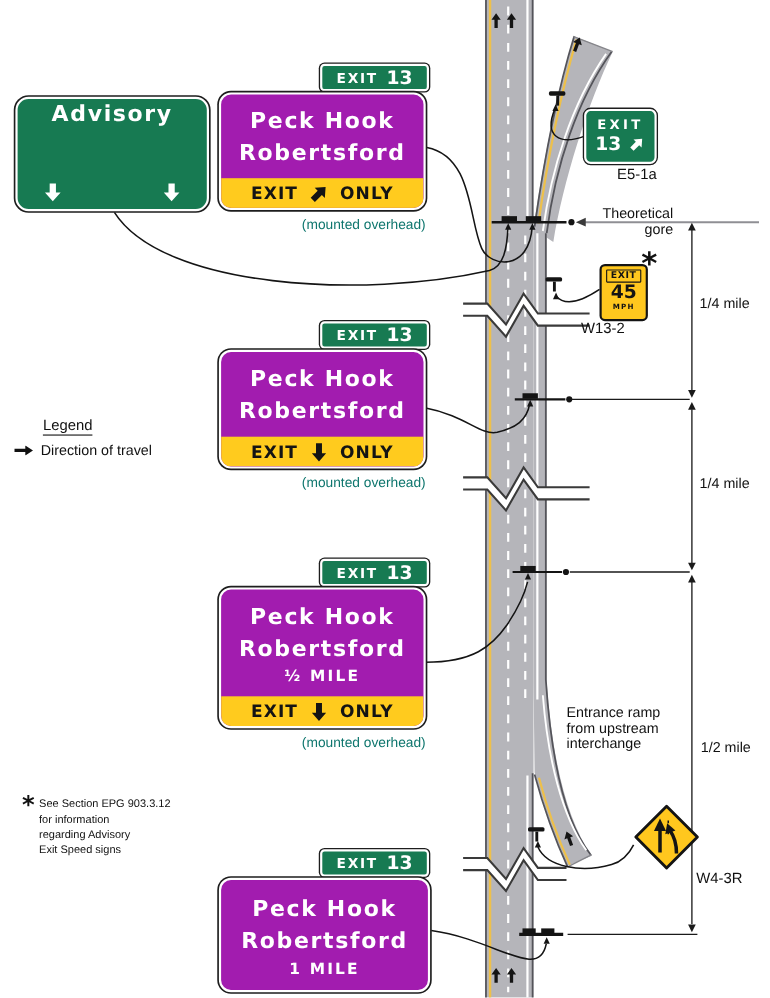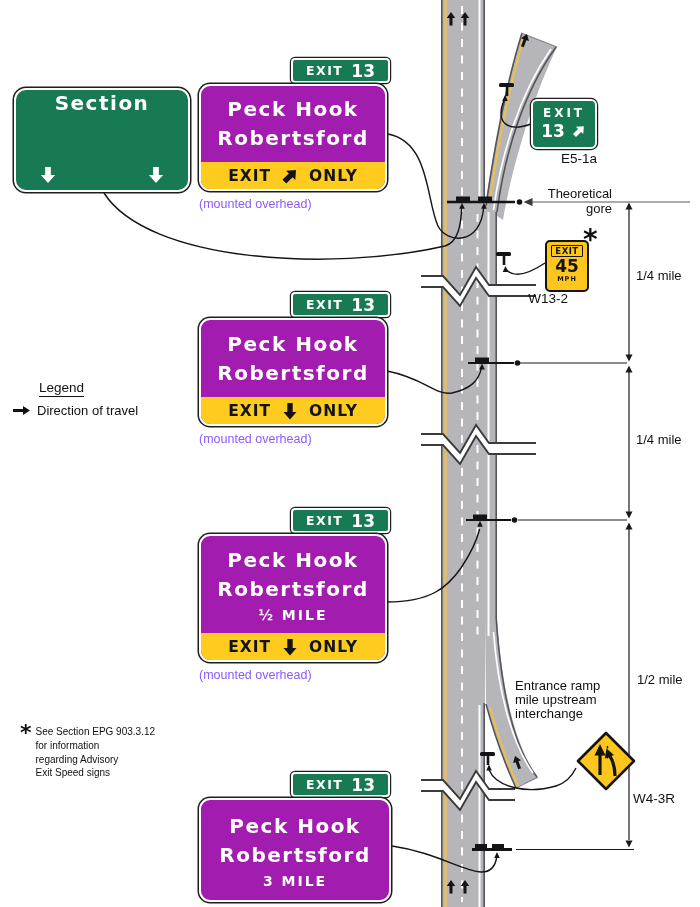--- a/index.html
+++ b/index.html
@@ -19,21 +19,21 @@
          color:#fff;font-family:"DejaVu Sans",sans-serif;font-weight:bold;}
   .dest{font-size:20px;letter-spacing:1.5px;line-height:29px;white-space:nowrap;}
   .distline{font-size:14px;letter-spacing:2px;margin-top:3px;}
   .plaque{height:27px;background:#ffcb1e;display:flex;align-items:center;justify-content:center;gap:9px;
           color:#141414;font-family:"DejaVu Sans",sans-serif;font-weight:bold;font-size:15.5px;letter-spacing:1px;}
   .tab{background:#177a52;border:2px solid #fff;border-radius:4px;box-shadow:0 0 0 1.2px #1d1d1d;
        box-sizing:border-box;display:flex;align-items:center;justify-content:center;gap:8px;
        color:#fff;font-family:"DejaVu Sans",sans-serif;font-weight:bold;}
   .tab .texit{font-size:12.5px;letter-spacing:1.5px;}
   .tab .tnum{font-size:17px;}
-  .note{font-size:12.5px;color:#8b5cf6;text-align:left;}
+  .note{font-size:12.5px;color:#0f766e;text-align:right;}
 
   
   #pullthrough{left:14px;top:88px;width:176px;height:104px;background:#177a52;border:2.5px solid #fff;
       border-radius:12px;box-shadow:0 0 0 1.5px #1d1d1d;box-sizing:border-box;}
   #pt-row1{display:flex;align-items:center;gap:12px;padding:6px 0 0 22px;}
   #pt-west{color:#fff;font-family:"DejaVu Sans",sans-serif;font-weight:bold;font-size:17px;
       font-variant:small-caps;letter-spacing:1px;}
   #pt-dest{color:#fff;font-family:"DejaVu Sans",sans-serif;font-weight:bold;font-size:20px;
       letter-spacing:1.5px;text-align:center;margin-top:1px;}
   #pt-arrows{position:absolute;bottom:6px;left:0;right:0;display:flex;justify-content:space-between;padding:0 20px;}
@@ -218,21 +218,21 @@
         <path d="M25,45 V24" stroke="#141414" stroke-width="3.2"></path>
         <path d="M25,14 L19.5,25.5 H30.5 Z" fill="#141414"></path>
         <path d="M32.5,16 V30" stroke="#141414" stroke-width="1.4" stroke-dasharray="2.5 2.5"></path>
         <path d="M40,46 C40,38 38.5,31 34,25" stroke="#141414" stroke-width="3.2" fill="none"></path>
         <path d="M31.5,18.5 L29.8,28.5 L39,25 Z" fill="#141414"></path>
       </g>
     </g>
   </svg>
 
   <div id="pullthrough" class="abs">
-    <div id="pt-dest">Section</div>
+    <div id="pt-dest">Advisory</div>
     <div id="pt-arrows">
       <svg width="24" height="19" viewBox="0 0 24 20">
         <path d="M12,19 L4.5,10.5 H9 V2 H15 V10.5 H19.5 Z" fill="#fff"></path>
         </svg>
       <svg width="24" height="19" viewBox="0 0 24 20">
         <path d="M12,19 L4.5,10.5 H9 V2 H15 V10.5 H19.5 Z" fill="#fff"></path>
         </svg>
     </div>
   </div>
 
@@ -333,23 +333,23 @@
       <svg width="20" height="20" viewBox="0 0 20 20">
         <g transform="rotate(180 10 10)">
             <path d="M10,1.5 L16.5,9 H12.7 V18 H7.3 V9 H3.5 Z" fill="#141414"></path>
           </g>
         </svg>
       <span>ONLY</span>
     </div>
   </div>
   <div class="abs note" style="left:199px;top:668px;width:188px;">(mounted overhead)</div>
 
-  <div class="abs ann" style="left:515px;top:641px;margin-top:38px;">
+  <div class="abs ann" style="left:515px;top:641px;">
     <span>Entrance ramp</span>
-    <span>mile upstream</span>
+    <span>from upstream</span>
     <span>interchange</span>
   </div>
 
   <div class="abs ann center codelabel" style="left:577px;top:792px;width:58px;margin-left:40px;">W4-3R</div>
 
   <div id="footnote" class="abs">
     <span class="mark">*</span>
     <div class="flines">
       <span>See Section EPG 903.3.12</span>
       <span>for information</span>
@@ -359,17 +359,17 @@
   </div>
 
   <div class="abs tab" style="left:291px;top:772px;width:99px;height:25px;">
     <span class="texit">EXIT</span>
     <span class="tnum">13</span>
   </div>
   <div class="abs gsign" style="left:199px;top:798px;width:192px;height:104px;">
     <div class="green">
       <div class="dest">Peck Hook</div>
       <div class="dest">Robertsford</div>
-      <div class="distline">3 MILE</div>
+      <div class="distline">1 MILE</div>
     </div>
   </div>
 
 </div>
 
 </body></html>

